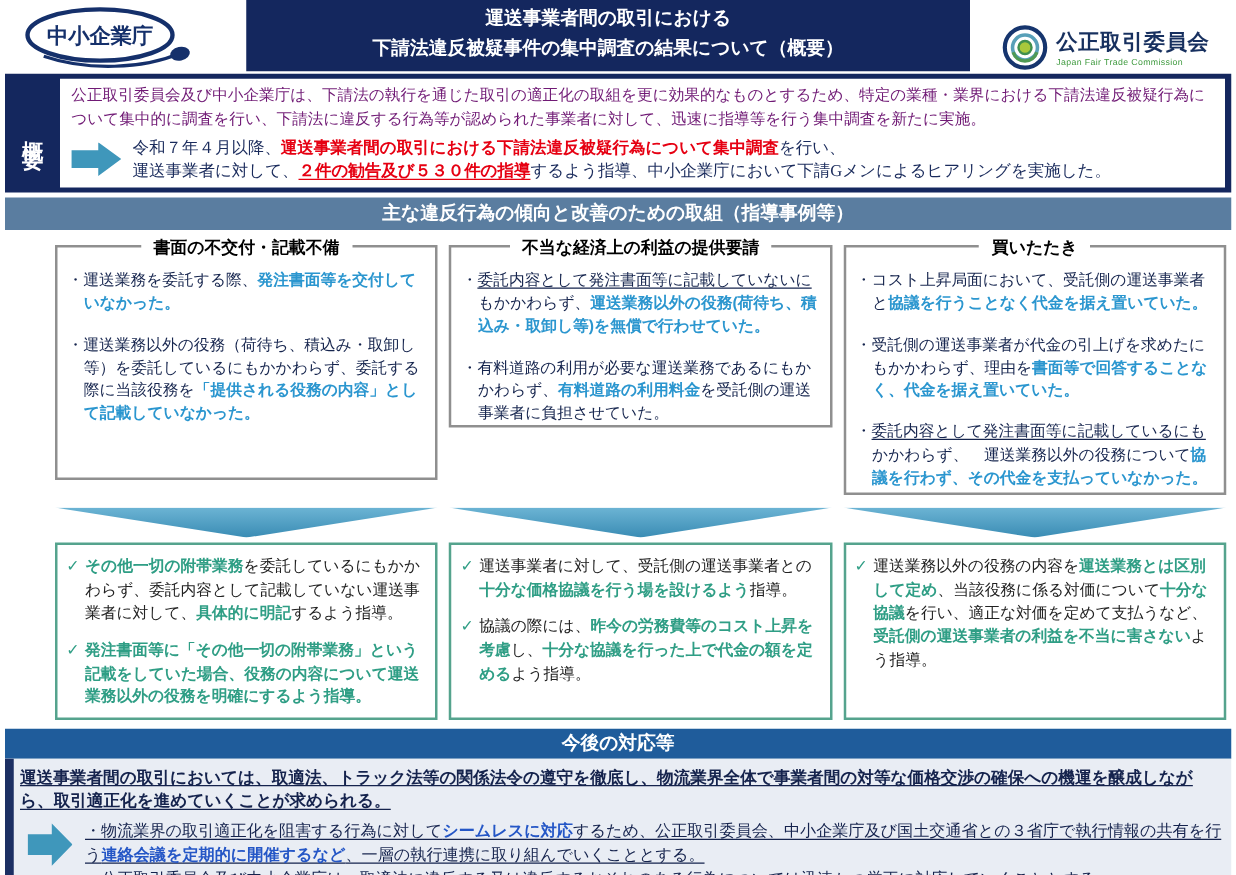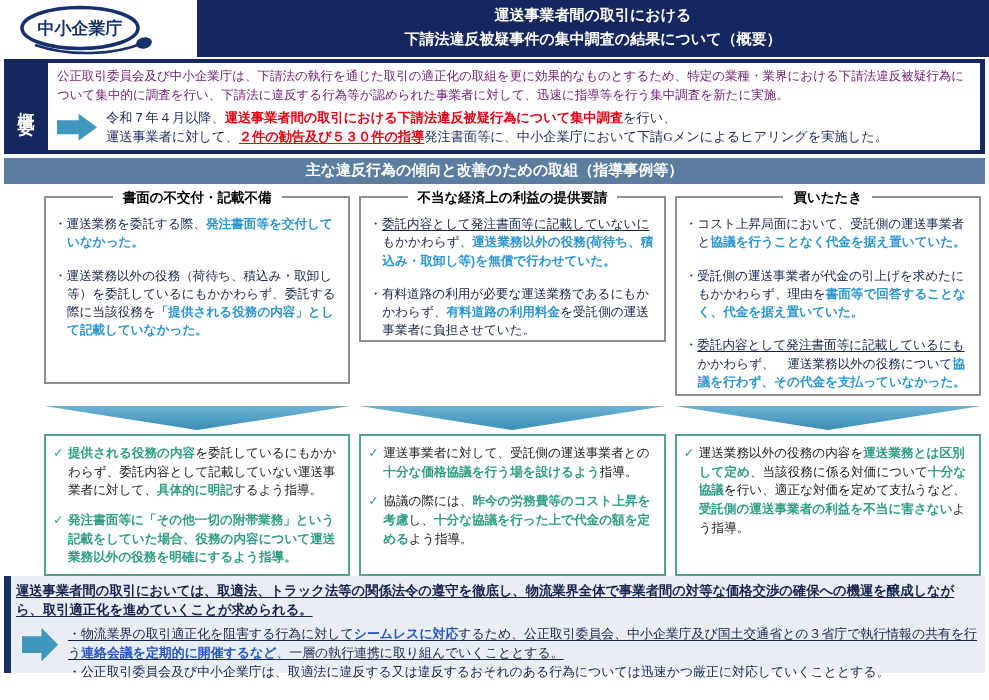--- a/index.html
+++ b/index.html
@@ -118,33 +118,45 @@
         <ellipse cx="65" cy="24" rx="58" ry="20.5" fill="#ffffff" stroke="#15306b" stroke-width="3.5"></ellipse>
         <path d="M 20 41 C 55 53, 100 51, 128 39" fill="none" stroke="#15306b" stroke-width="2.5"></path>
         <ellipse cx="129" cy="39" rx="8" ry="5.5" fill="#15306b" transform="rotate(-12 129 39)"></ellipse>
         <text x="65" y="30" text-anchor="middle" font-size="17" font-weight="bold" fill="#15306b">中小企業庁</text>
       </svg>
     </div>
     <div class="title-box">
       <div>運送事業者間の取引における</div>
       <div>下請法違反被疑事件の集中調査の結果について（概要）</div>
     </div>
+    <div class="logo-jftc">
+      <svg width="38" height="38" viewBox="0 0 40 40">
+        <circle cx="20" cy="20" r="17" fill="#ffffff" stroke="#16356e" stroke-width="3.5"></circle>
+        <circle cx="20" cy="20" r="10.5" fill="#ffffff" stroke="#58a0b8" stroke-width="3"></circle>
+        <path d="M 10 24 A 10.5 10.5 0 0 0 30 24" fill="none" stroke="#4f9a55" stroke-width="3"></path>
+        <circle cx="20" cy="20" r="5.5" fill="#a8c83c" stroke="#3f8f4f" stroke-width="2"></circle>
+      </svg>
+      <div>
+        <div class="jftc-name">公正取引委員会</div>
+        <div class="jftc-sub">Japan Fair Trade Commission</div>
+      </div>
+    </div>
   </header>
 
   <section class="overview">
     <div class="ov-label">
       <span>概要</span>
     </div>
     <div class="ov-inner">
       <p class="ov-para">公正取引委員会及び中小企業庁は、下請法の執行を通じた取引の適正化の取組を更に効果的なものとするため、特定の業種・業界における下請法違反被疑行為について集中的に調査を行い、下請法に違反する行為等が認められた事業者に対して、迅速に指導等を行う集中調査を新たに実施。</p>
       <div class="ov-arrow-row">
         <div class="arrow-right"></div>
         <div class="ov-result">
           <div><span>令和７年４月以降、</span><span class="sg-red">運送事業者間の取引における下請法違反被疑行為について集中調査</span><span>を行い、</span></div>
-          <div><span>運送事業者に対して、</span><span class="sg-redu">２件の勧告及び５３０件の指導</span><span>発注書面等に、中小企業庁において下請Gメンによるヒアリングを実施した。</span></div>
+          <div><span>運送事業者に対して、</span><span class="sg-redu">２件の勧告及び５３０件の指導</span><span>するよう指導、中小企業庁において下請Gメンによるヒアリングを実施した。</span></div>
         </div>
       </div>
     </div>
   </section>
 
   <div class="main-bar">主な違反行為の傾向と改善のための取組（指導事例等）</div>
 
   <div class="cols boxesrow">
     <div class="vbox vb0">
       <div class="vhead"><span>書面の不交付・記載不備</span></div>
@@ -167,21 +179,21 @@
   <div class="cols chevrow">
     <div class="chev"></div>
     <div class="chev"></div>
     <div class="chev"></div>
   </div>
 
   <div class="cols greenrow">
     <div class="gbox">
       <p class="gbullet">
         <span class="chk">✓</span>
-        <span class="gtext"><span class="sg-green">提供される役務の内容</span><span>を委託しているにもかかわらず、委託内容として記載していない運送事業者に対して、</span><span class="sg-green">具体的に明記</span><span>するよう指導。</span></span>
+        <span class="gtext"><span class="sg-green">その他一切の附帯業務</span><span>を委託しているにもかかわらず、委託内容として記載していない運送事業者に対して、</span><span class="sg-green">具体的に明記</span><span>するよう指導。</span></span>
       </p>
       <p class="gbullet">
         <span class="chk">✓</span>
         <span class="gtext"><span class="sg-green">発注書面等に「その他一切の附帯業務」という記載をしていた場合、役務の内容について運送業務以外の役務を明確にするよう指導。</span></span>
       </p>
     </div>
     <div class="gbox">
       <p class="gbullet">
         <span class="chk">✓</span>
         <span class="gtext"><span>運送事業者に対して、受託側の運送事業者との</span><span class="sg-green">十分な価格協議を行う場を設けるよう</span><span>指導。</span></span>
@@ -192,20 +204,21 @@
       </p>
     </div>
     <div class="gbox">
       <p class="gbullet">
         <span class="chk">✓</span>
         <span class="gtext"><span>運送業務以外の役務の内容を</span><span class="sg-green">運送業務とは区別して定め</span><span>、当該役務に係る対価について</span><span class="sg-green">十分な協議</span><span>を行い、適正な対価を定めて支払うなど、</span><span class="sg-green">受託側の運送事業者の利益を不当に害さない</span><span>よう指導。</span></span>
       </p>
     </div>
   </div>
 
+  <div class="future-bar">今後の対応等</div>
   <section class="future">
     <p class="lead">運送事業者間の取引においては、取適法、トラック法等の関係法令の遵守を徹底し、物流業界全体で事業者間の対等な価格交渉の確保への機運を醸成しながら、取引適正化を進めていくことが求められる。</p>
     <div class="future-row">
       <div class="f-arrow"></div>
       <div class="fb">
         <p class="fbullet u"><span>・物流業界の取引適正化を阻害する行為に対して</span><span class="sg-rblue">シームレスに対応</span><span>するため、公正取引委員会、中小企業庁及び国土交通省との３省庁で執行情報の共有を行う</span><span class="sg-rblue">連絡会議を定期的に開催するなど</span><span>、一層の執行連携に取り組んでいくこととする。</span></p>
         <p class="fbullet"><span>・公正取引委員会及び中小企業庁は、取適法に違反する又は違反するおそれのある行為については迅速かつ厳正に対応していくこととする。</span></p>
       </div>
     </div>
   </section>

